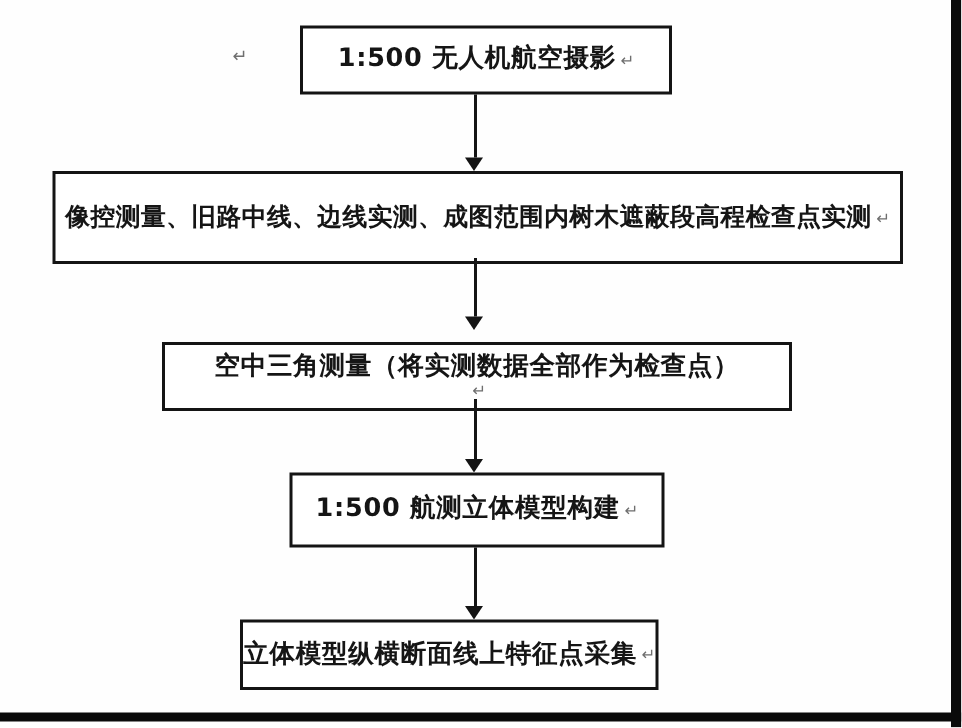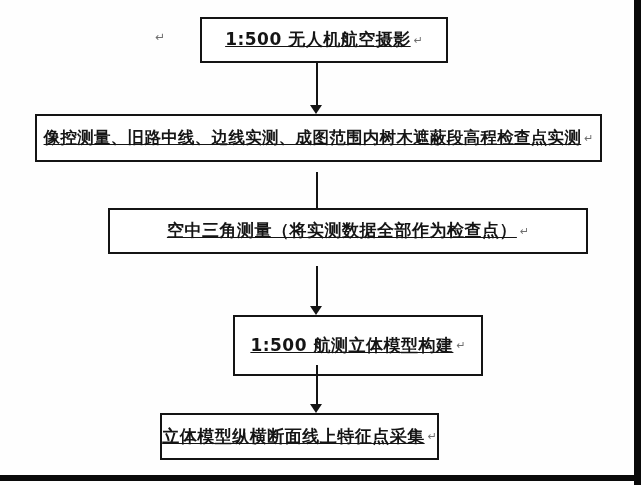--- a/index.html
+++ b/index.html
@@ -24,41 +24,41 @@
     align-items: center;
     justify-content: center;
     text-align: center;
     color: #151515;
     font-weight: 700;
     font-size: 17px;
     letter-spacing: 0.5px;
     line-height: 1.15;
     white-space: nowrap;
   }
-  .flow-box .label { display: inline-block; text-decoration: underline; }
+  .flow-box .label { display: inline-block; }
   .return-mark {
     font-size: 11px;
     font-weight: 400;
     color: #6f6f6f;
     letter-spacing: 0;
     margin-left: 3px;
     position: relative;
     top: 1px;
   }
   .stray-mark {
     position: absolute;
     left: 155px;
     top: 30px;
     font-size: 12px;
     color: #6f6f6f;
   }
   .b1 { left: 200px; top: 17px;  width: 248px; height: 46px; }
-  .b2 { left: 35px;  top: 114px; width: 567px; height: 48px; font-size: 16.5px; letter-spacing: 0.3px; }
-  .b3 { left: 108px; top: 208px; width: 480px; height: 46px; }
-  .b4 { left: 193px; top: 315px; width: 250px; height: 61px; margin-left: 40px; }
+  .b2 { left: 35px;  top: 114px; width: 567px; height: 62px; font-size: 16.5px; letter-spacing: 0.3px; }
+  .b3 { left: 108px; top: 228px; width: 420px; height: 46px; flex-direction: column; }
+  .b4 { left: 193px; top: 315px; width: 250px; height: 50px; }
   .b5 { left: 160px; top: 413px; width: 279px; height: 47px; }
   .arrow {
     position: absolute;
     left: 310px;
     width: 13px;
   }
   .arrow .shaft {
     position: absolute;
     left: 5.5px;
     top: 0;

